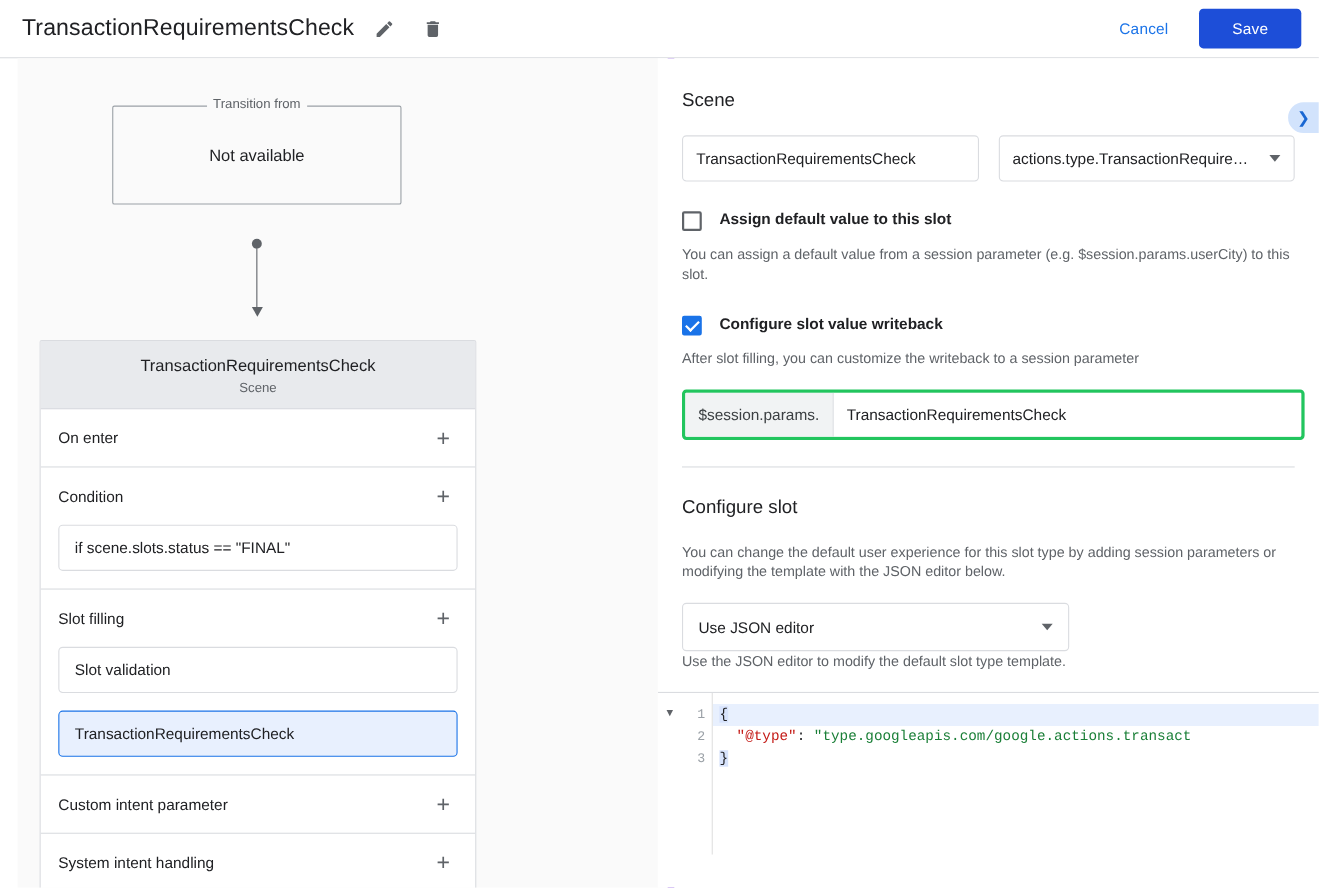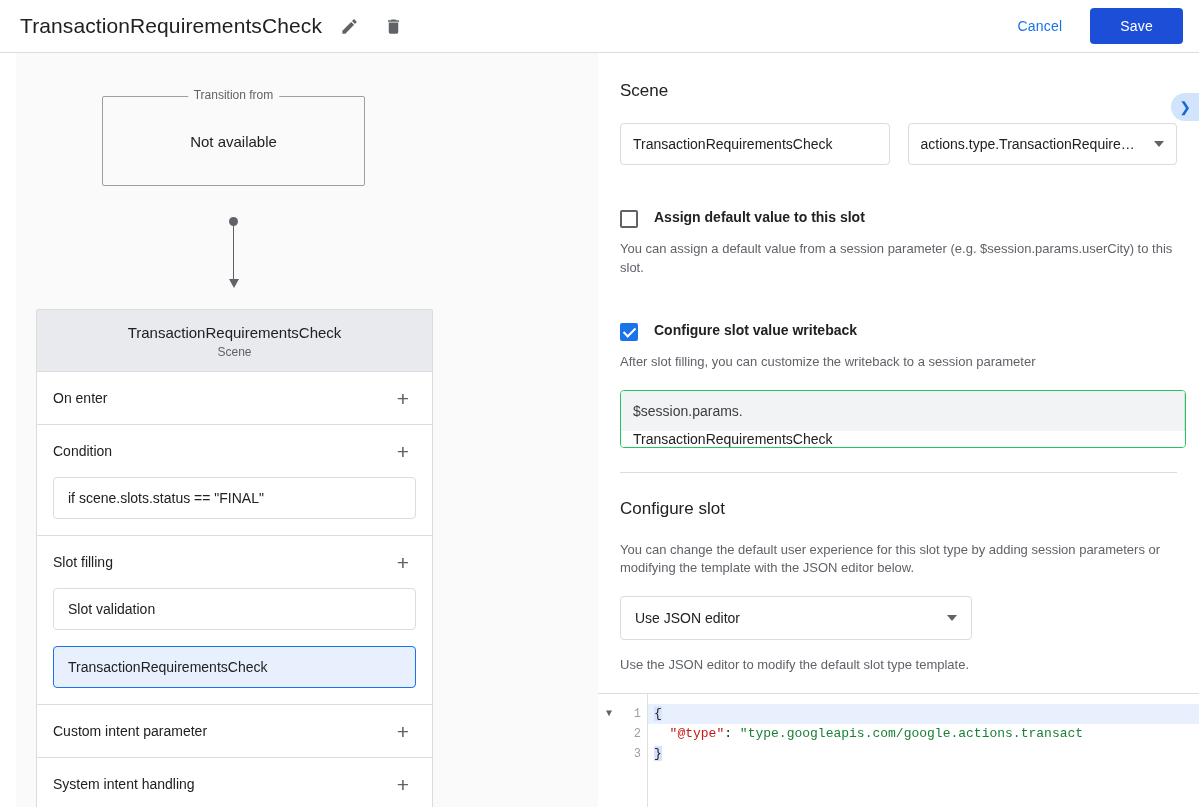--- a/index.html
+++ b/index.html
@@ -125,41 +125,41 @@
     display: flex; align-items: center; padding: 0 12px;
     font-size: 14px; color: #202124; background: #fff;
   }
   .tf-1 { width: 271px; }
   .tf-2 { width: 271px; justify-content: space-between; }
   .caret {
     width: 0; height: 0; border-left: 5px solid transparent;
     border-right: 5px solid transparent; border-top: 6px solid #5f6368;
     margin-left: 8px;
   }
-  .checkbox-row { display: flex; align-items: flex-start; margin-top: 44px; }
+  .checkbox-row { display: flex; align-items: flex-start; margin-top: 26px; }
   .cb {
     width: 18px; height: 18px; border: 2px solid #5f6368; border-radius: 2px;
     background: #fff; flex: none; margin-top: 1px; cursor: pointer;
   }
   .cb.checked {
     background: #1a73e8; border-color: #1a73e8; position: relative;
   }
   .cb.checked::after {
     content: ""; position: absolute; left: 4px; top: 0px;
     width: 5px; height: 10px; border: solid #fff;
     border-width: 0 2px 2px 0; transform: rotate(45deg);
   }
   .cb-label { font-size: 14px; font-weight: bold; color: #202124; margin-left: 16px; }
   .help-text {
     font-size: 13px; color: #5f6368; margin-top: 12px; line-height: 1.45;
     max-width: 566px;
   }
   .writeback {
-    display: flex; margin-top: 18px; border: 1px solid #22c55e;
-    border-radius: 4px; overflow: hidden; width: 566px; flex-direction: column;
+    display: flex; margin-top: 18px; border: 3px solid #22c55e;
+    border-radius: 4px; overflow: hidden; width: 566px;
   }
   .wb-prefix {
     background: #f1f3f4; padding: 0 12px; height: 40px;
     display: flex; align-items: center; font-size: 14px; color: #3c4043;
     border-right: 1px solid #dadce0;
   }
   .wb-value {
     flex: 1; height: 40px; display: flex; align-items: center;
     padding: 0 12px; font-size: 14px; color: #202124; background: #fff;
   }
@@ -335,21 +335,21 @@
 
     <div class="configure">
       <div class="configure-heading">Configure slot</div>
       <div class="help-text">You can change the default user experience for this slot type by adding session parameters or modifying the template with the JSON editor below.</div>
 
       <div class="select-box">
         <span>Use JSON editor</span>
         <span class="caret"></span>
       </div>
 
-      <div class="help-text" style="margin-top:16px;">Use the JSON editor to modify the default slot type template.</div>
+      <div class="help-text" style="margin-top:0;">Use the JSON editor to modify the default slot type template.</div>
 
       <div class="editor">
         <div class="gutter">
           <div class="fold">▼</div>
           <div>1</div>
           <div>2</div>
           <div>3</div>
         </div>
         <div class="code-area">
           <div class="code-line hl"><span class="tok-brace">{</span></div>

